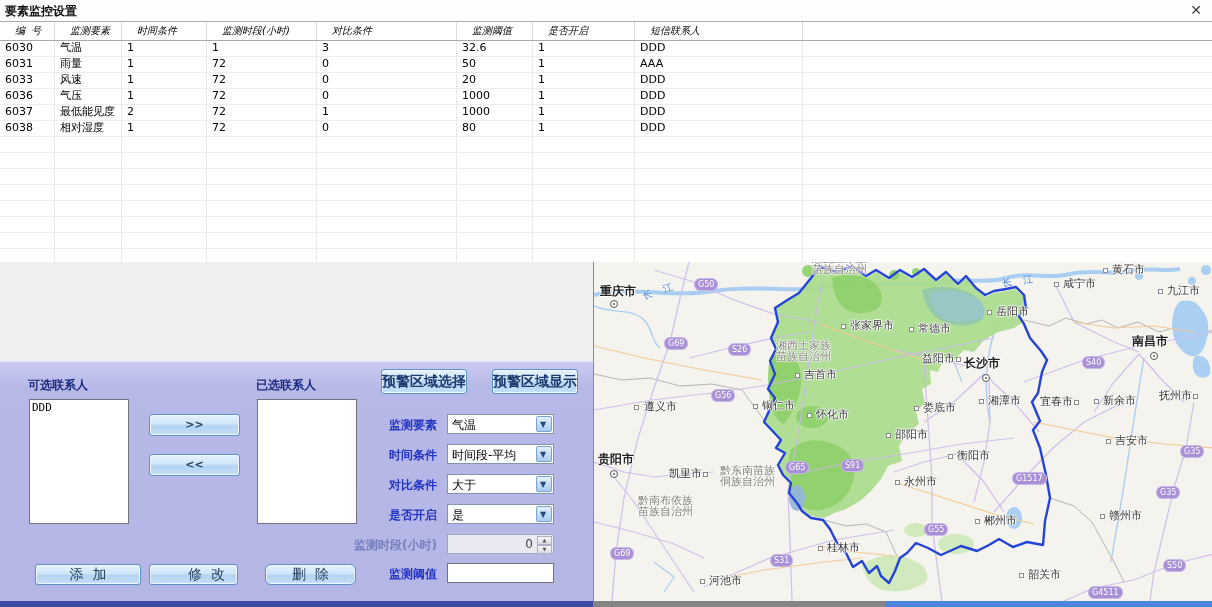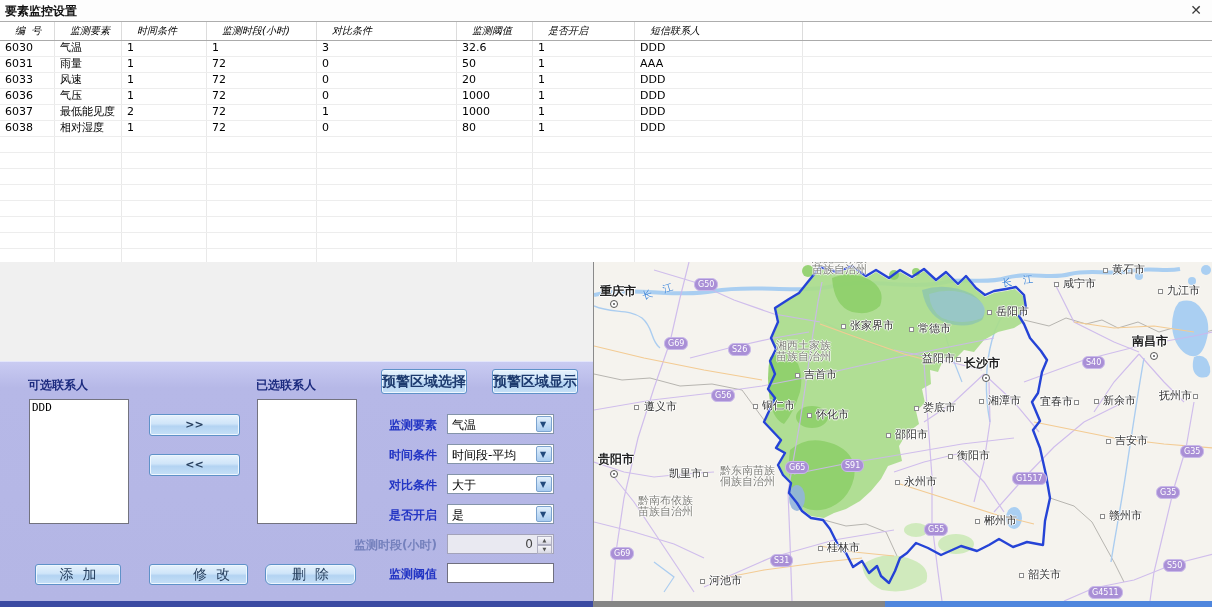--- a/index.html
+++ b/index.html
@@ -262,22 +262,22 @@
     <span class="plabel" style="left:28px;top:15px;">可选联系人</span>
     <div class="listbox" style="left:29px;top:37px;" id="avail-list">
         <div class="list-item">DDD</div>
       </div>
     <span class="plabel" style="left:256px;top:15px;">已选联系人</span>
     <div class="listbox" style="left:257px;top:37px;" id="sel-list"></div>
 
     <div class="btn small" style="left:149px;top:52px;width:91px;height:22px;line-height:20px;">&gt;&gt;</div>
     <div class="btn small" style="left:149px;top:92px;width:91px;height:22px;line-height:20px;">&lt;&lt;</div>
 
-    <div class="btn" style="left:35px;top:202px;width:86px;height:21px;line-height:19px;">添  加</div>
-    <div class="btn" style="left:149px;top:202px;width:99px;height:21px;line-height:19px;padding-left:26px;">修  改</div>
+    <div class="btn" style="left:35px;top:202px;width:106px;height:21px;line-height:19px;">添  加</div>
+    <div class="btn" style="left:149px;top:202px;width:89px;height:21px;line-height:19px;padding-left:26px;">修  改</div>
     <div class="btn" style="left:265px;top:202px;width:91px;height:21px;line-height:19px;border-radius:6px;">删  除</div>
 
     <div class="btn warn" style="left:381px;top:7px;width:86px;height:25px;line-height:23px;">预警区域选择</div>
     <div class="btn warn" style="left:492px;top:7px;width:86px;height:25px;line-height:23px;">预警区域显示</div>
 
     <span class="frow-label" style="top:55px;">监测要素</span>
     <div class="combo" style="top:52px;">
       <span class="combo-val">气温</span>
       <span class="combo-btn">
           <span class="combo-caret">▼</span>

